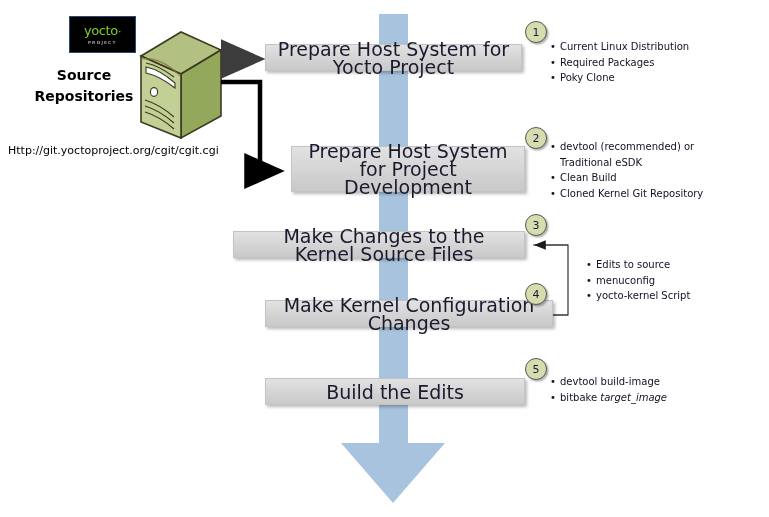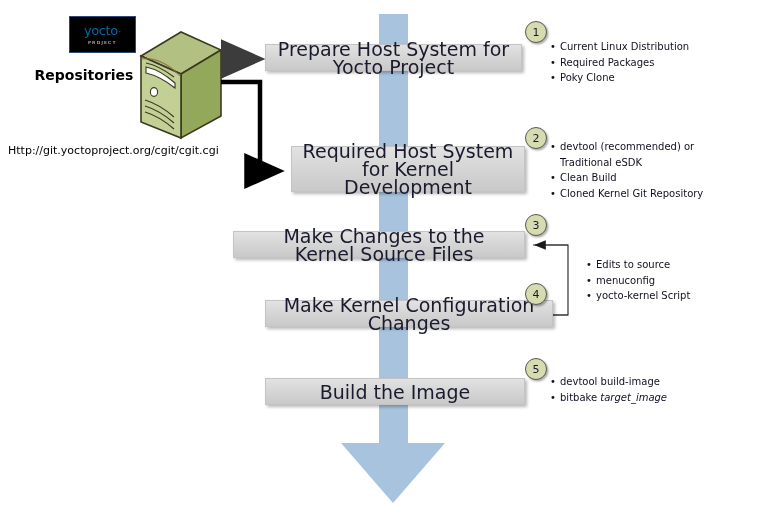--- a/index.html
+++ b/index.html
@@ -69,21 +69,21 @@
     width: 65px;
     height: 35px;
     background: #000000;
     border: 1px solid #2b4a7a;
     display: flex;
     flex-direction: column;
     align-items: center;
     justify-content: center;
   }
   .logo-word {
-    color: #0369a1;
+    color: #84cc16;
     font-size: 13px;
     letter-spacing: -0.4px;
     line-height: 13px;
     font-family: "DejaVu Sans", sans-serif;
     text-align: right;
   }
   .logo-word .dot { font-size: 11px; }
   .logo-sub {
     color: #ffffff;
     font-size: 4.2px;
@@ -174,20 +174,21 @@
 
   <div class="blue-shaft"></div>
   <div class="blue-head"></div>
 
   <div class="logo">
     <div class="logo-word"><span>yocto</span><span class="dot">·</span></div>
     <div class="logo-sub">PROJECT</div>
   </div>
 
   <div class="src-label">
+    <div>Source</div>
     <div>Repositories</div>
   </div>
   <div class="src-url">Http://git.yoctoproject.org/cgit/cgit.cgi</div>
 
   <div class="server">
     <svg width="92" height="110" viewBox="0 0 92 110">
 
       <polygon points="8,26 48,2 88,20 48,44" fill="#b2c181" stroke="#3a3a20" stroke-width="1.6"></polygon>
 
       <polygon points="48,44 88,20 88,86 48,108" fill="#94a85c" stroke="#3a3a20" stroke-width="1.6"></polygon>
@@ -229,35 +230,35 @@
     <path d="M 568,245 L 535,245" fill="none" stroke="#333333" stroke-width="1.2" marker-end="url(#ahThin)"></path>
     <path d="M 568,315 L 535,315" fill="none" stroke="#333333" stroke-width="1.2" marker-end="url(#ahThin)"></path>
   </svg>
 
   <div class="pbox" id="box1">
     <span>Prepare Host System for Yocto Project</span>
   </div>
 
   <div class="pbox" id="box2">
     <span>
-      <span>Required Host System for Kernel</span><br>
+      <span>Prepare Host System for Project</span><br>
       <span>Development</span>
     </span>
   </div>
 
   <div class="pbox" id="box3">
     <span>Make Changes to the Kernel Source Files</span>
   </div>
 
   <div class="pbox" id="box4">
     <span>Make Kernel Configuration Changes</span>
   </div>
 
   <div class="pbox" id="box5">
-    <span>Build the Image</span>
+    <span>Build the Edits</span>
   </div>
 
   <div class="numcircle" id="num1">1</div>
   <div class="numcircle" id="num2">2</div>
   <div class="numcircle" id="num3">3</div>
   <div class="numcircle" id="num4">4</div>
   <div class="numcircle" id="num5">5</div>
 
   <div class="blist" id="list1">
     <ul>

